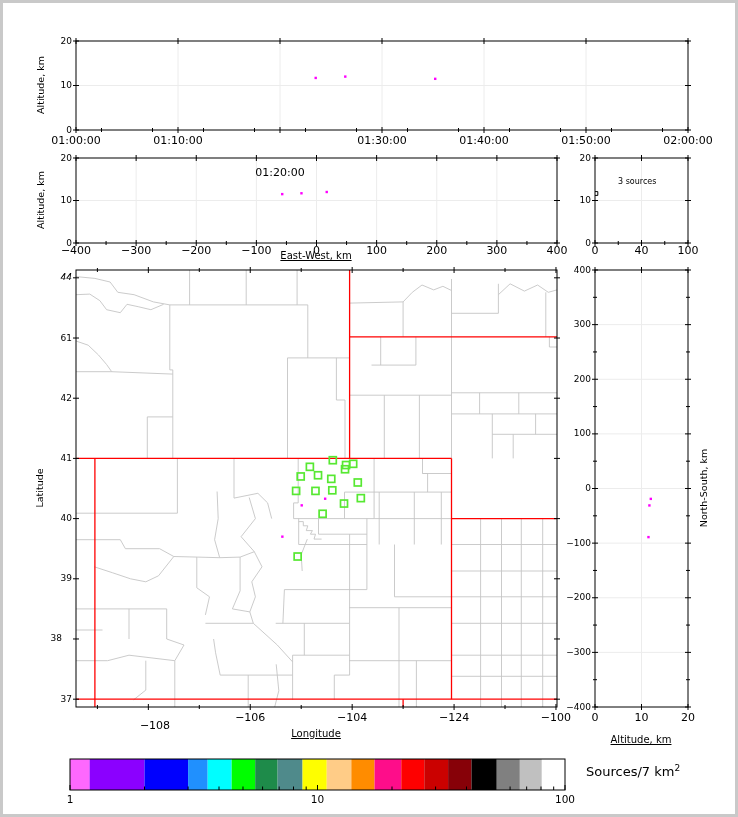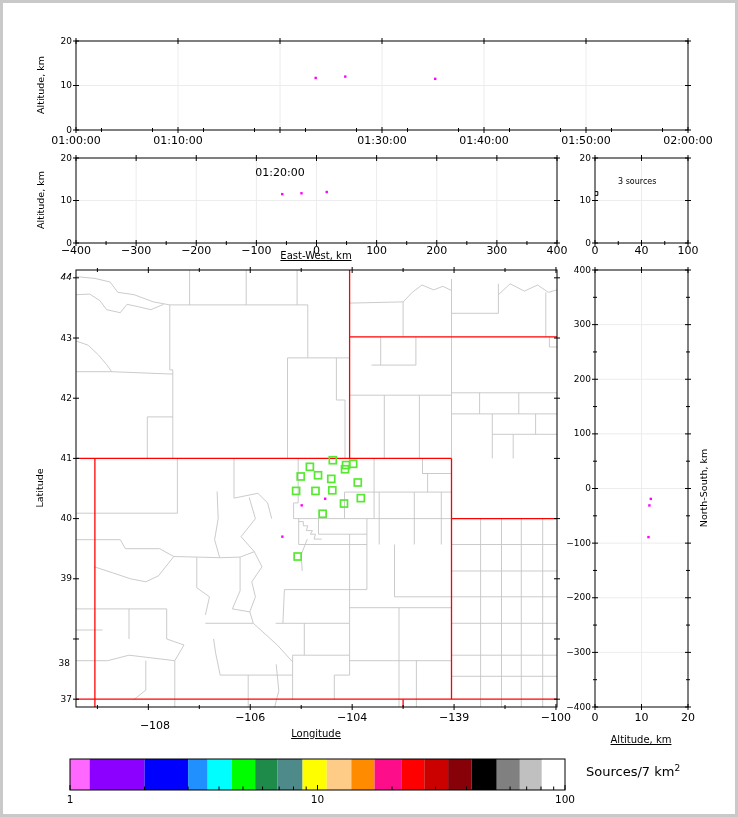--- a/index.html
+++ b/index.html
@@ -432,29 +432,29 @@
       <span class="lbl tick-y" style="left: 42px; top: 152.5px;">20</span>
       <span class="lbl tick-x" style="left: 595px; top: 244px;">0</span>
       <span class="lbl tick-x" style="left: 641.5px; top: 244px;">40</span>
       <span class="lbl tick-x" style="left: 688px; top: 244px;">100</span>
       <span class="lbl tick-y" style="left: 561px; top: 237.5px;">0</span>
       <span class="lbl tick-y" style="left: 561px; top: 195px;">10</span>
       <span class="lbl tick-y" style="left: 561px; top: 152.5px;">20</span>
       <span class="lbl tick-x" style="left: 155px; top: 711px; margin-top: 8px;">−108</span>
       <span class="lbl tick-x" style="left: 250.261px; top: 711px;">−106</span>
       <span class="lbl tick-x" style="left: 352.167px; top: 711px;">−104</span>
-      <span class="lbl tick-x" style="left: 454.074px; top: 711px;">−139</span>
+      <span class="lbl tick-x" style="left: 454.074px; top: 711px;">−124</span>
       <span class="lbl tick-x" style="left: 555.981px; top: 711px;">−100</span>
       <span class="lbl tick-y" style="left: 42px; top: 693.675px;">37</span>
-      <span class="lbl tick-y" style="left: 40px; top: 633.482px; margin-top: 25px;">38</span>
+      <span class="lbl tick-y" style="left: 32px; top: 633.482px;">38</span>
       <span class="lbl tick-y" style="left: 42px; top: 573.289px;">39</span>
       <span class="lbl tick-y" style="left: 42px; top: 513.096px;">40</span>
       <span class="lbl tick-y" style="left: 42px; top: 452.904px;">41</span>
       <span class="lbl tick-y" style="left: 42px; top: 392.711px;">42</span>
-      <span class="lbl tick-y" style="left: 42px; top: 332.518px;">43</span>
+      <span class="lbl tick-y" style="left: 42px; top: 332.518px;">61</span>
       <span class="lbl tick-y" style="left: 42px; top: 272.325px; font-style: italic;">44</span>
       <span class="lbl tick-x" style="left: 595px; top: 711px;">0</span>
       <span class="lbl tick-x" style="left: 641.5px; top: 711px;">10</span>
       <span class="lbl tick-x" style="left: 688px; top: 711px;">20</span>
       <span class="lbl tick-y" style="left: 561px; top: 264.5px;">400</span>
       <span class="lbl tick-y" style="left: 561px; top: 319.125px;">300</span>
       <span class="lbl tick-y" style="left: 561px; top: 373.75px;">200</span>
       <span class="lbl tick-y" style="left: 561px; top: 428.375px;">100</span>
       <span class="lbl tick-y" style="left: 561px; top: 483px;">0</span>
       <span class="lbl tick-y" style="left: 561px; top: 537.625px;">−100</span>

